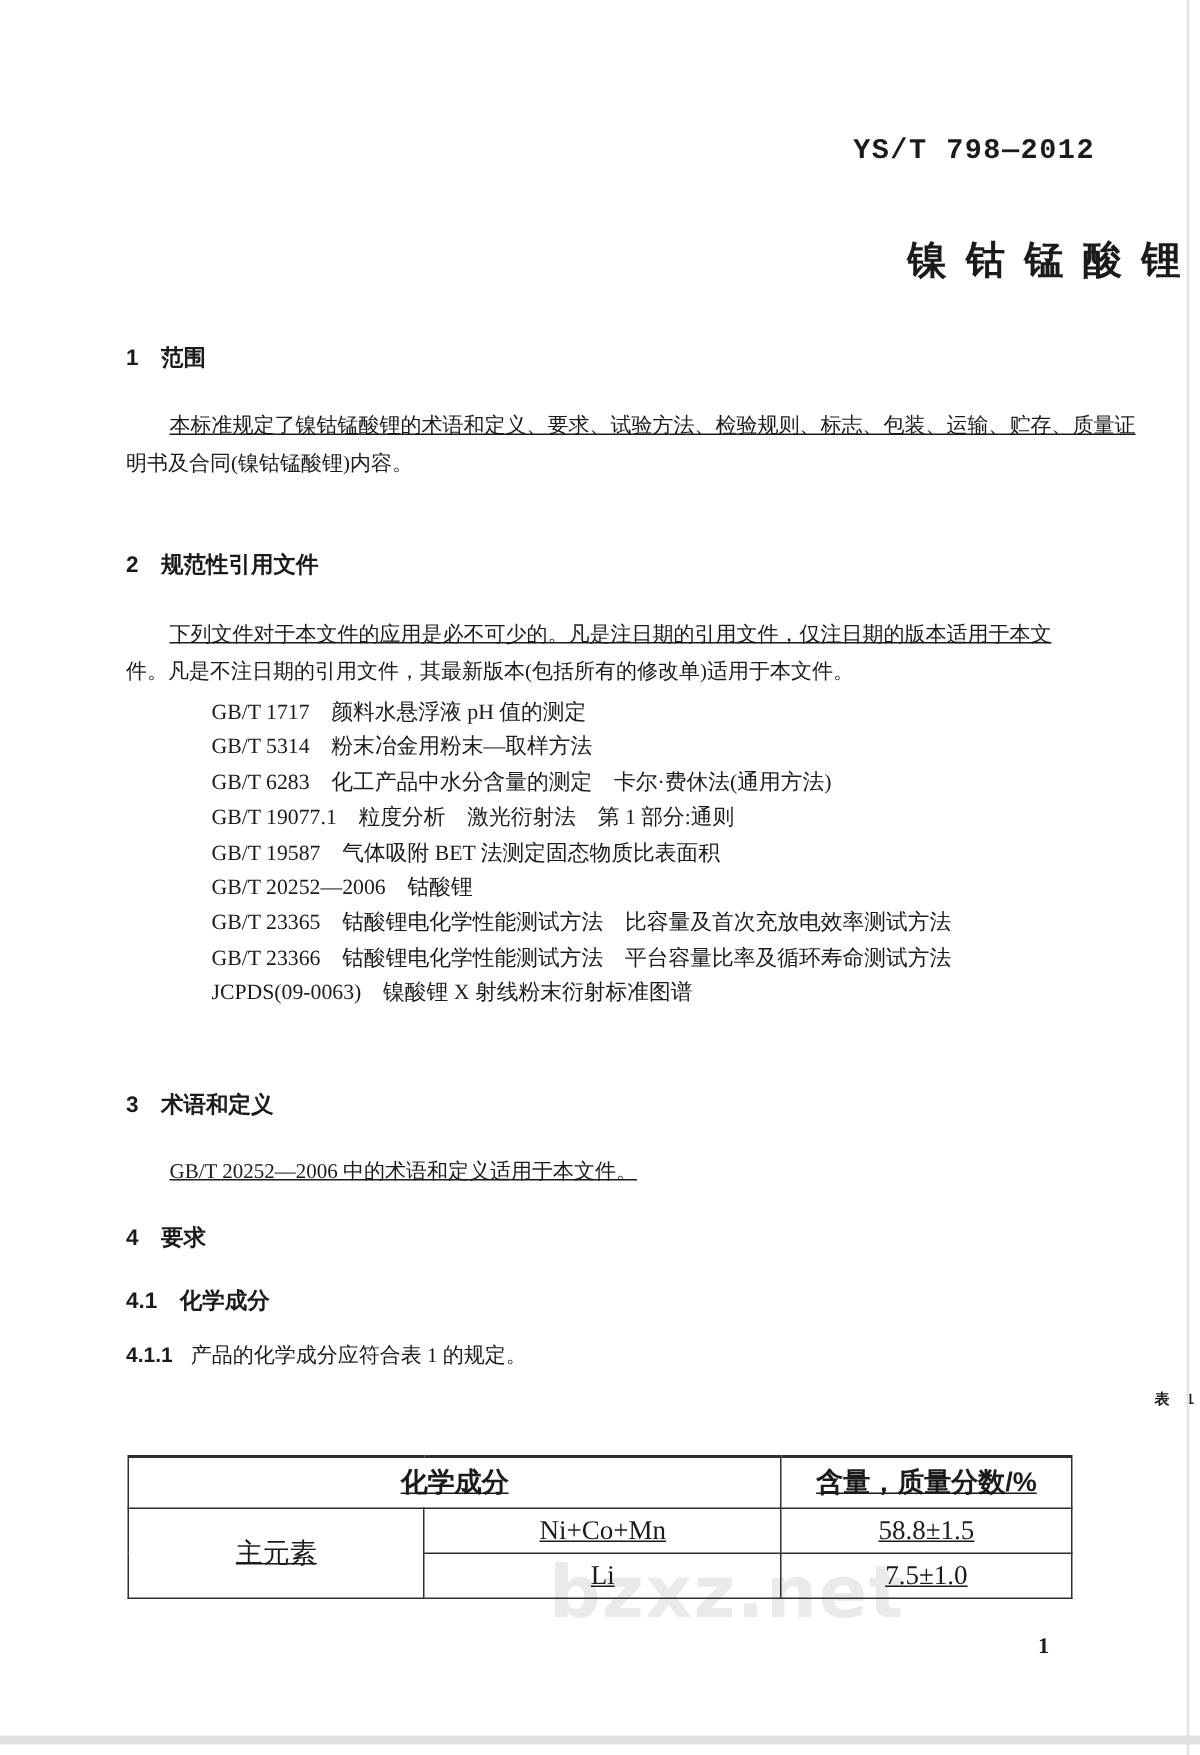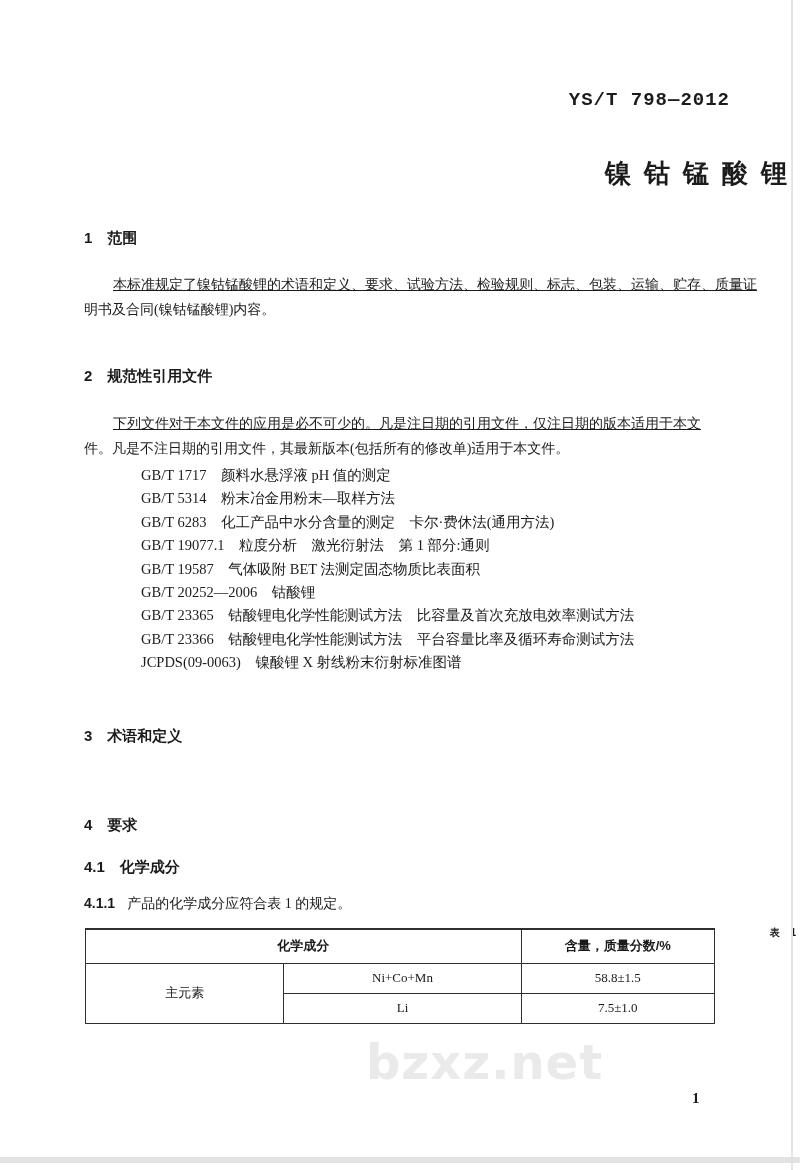--- a/index.html
+++ b/index.html
@@ -69,23 +69,23 @@
     font-weight: bold; padding-right: 12px; margin-top: 38px;
   }
   
   .table-caption {
     position: absolute; top: 926px; left: 0; width: 100%;
     text-align: right;
     font-family: "Liberation Sans", "DejaVu Sans", sans-serif;
     font-weight: bold; font-size: 10px; letter-spacing: 4px;
   }
   table.tbl {
-    position: absolute; top: 928px; left: 85px;
+    position: absolute; top: 970px; left: 85px;
     width: 630px; border-collapse: collapse; z-index: 1;
-    font-size: 13px; background: transparent;
+    font-size: 18px; background: transparent; text-decoration: underline;
   }
   table.tbl td {
     border: 1.6px solid #2f2f2f;
     text-align: center; vertical-align: middle;
     padding: 0; height: 30px;
   }
   table.tbl tr.head td { height: 34px; border-top-width: 2.4px;
     font-family: "Liberation Sans", "DejaVu Sans", sans-serif; font-weight: bold; }
   table.tbl .col1 { width: 213px; }
   table.tbl .col2 { width: 251px; }
@@ -123,20 +123,23 @@
     <div class="ref-item">GB/T 6283　化工产品中水分含量的测定　卡尔·费休法(通用方法)</div>
     <div class="ref-item">GB/T 19077.1　粒度分析　激光衍射法　第 1 部分:通则</div>
     <div class="ref-item">GB/T 19587　气体吸附 BET 法测定固态物质比表面积</div>
     <div class="ref-item">GB/T 20252—2006　钴酸锂</div>
     <div class="ref-item">GB/T 23365　钴酸锂电化学性能测试方法　比容量及首次充放电效率测试方法</div>
     <div class="ref-item">GB/T 23366　钴酸锂电化学性能测试方法　平台容量比率及循环寿命测试方法</div>
     <div class="ref-item">JCPDS(09-0063)　镍酸锂 X 射线粉末衍射标准图谱</div>
   </div>
 
   <div class="sec-heading" style="top:727px">3　术语和定义</div>
+  <div class="para" style="top:769px">
+    <div class="line indent">GB/T 20252—2006 中的术语和定义适用于本文件。</div>
+  </div>
 
   <div class="sec-heading" style="top:816px">4　要求</div>
   <div class="sec-heading" style="top:858px">4.1　化学成分</div>
   <div class="clause" style="top:895px">
     <span class="clause-num">4.1.1</span><span>产品的化学成分应符合表 1 的规定。</span>
   </div>
 
   <div class="table-caption">表 1</div>
   <table class="tbl">
     <tbody>

